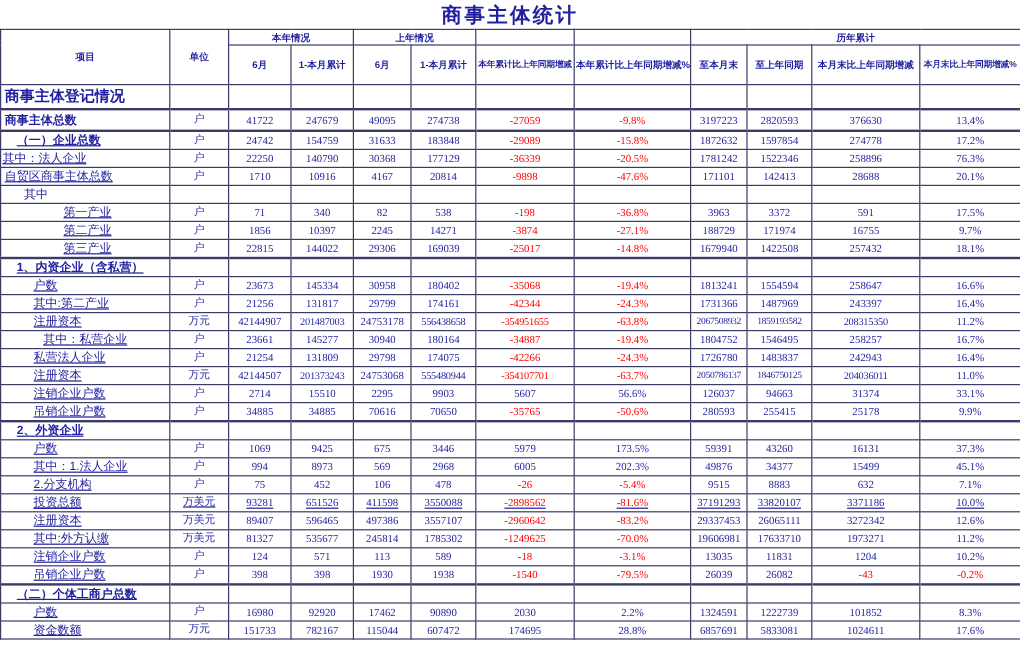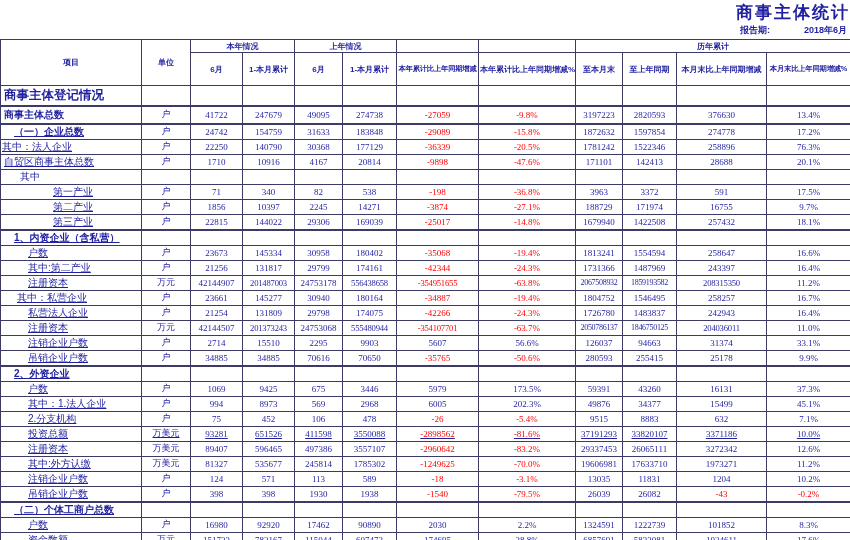--- a/index.html
+++ b/index.html
@@ -1,20 +1,20 @@
 <!DOCTYPE html>
 <html><head>
 <meta charset="utf-8">
 <style>
   html,body { margin:0; padding:0; background:#fff; }
   .page {
     width:850px; height:540px; background:#ffffff; position:relative; overflow:hidden;
     font-family:"Liberation Sans", sans-serif; color:#1f1f9f;
   }
-  .title-row { text-align:right; padding-top:1px; height:23px; }
+  .title-row { text-align:center; padding-top:1px; height:23px; }
   .page-title { font-size:17px; font-weight:bold; letter-spacing:2px; }
   .period-row { height:15px; text-align:right; font-size:9px; font-weight:bold; padding-right:3px; }
   .period-label { margin-right:34px; }
   table { border-collapse:collapse; width:850px; table-layout:fixed; }
   th, td {
     border:1px solid #3b3b66; padding:0 1px; overflow:hidden; white-space:nowrap;
     box-sizing:border-box;
   }
   thead th { font-size:8px; font-weight:bold; text-align:center; }
   tr.hA { height:13px; }
@@ -33,23 +33,20 @@
 </style>
 </head>
 <body>
 
 <div class="page">
 
   <div class="title-row">
     <span class="page-title">商事主体统计</span>
   </div>
 
-  <div class="period-row">
-    <span class="period-label">报告期:</span><span>2018年6月</span>
-  </div>
 
   <table>
     <colgroup>
       <col style="width:141px">
         <col style="width:49px">
         <col style="width:52px">
         <col style="width:52px">
       <col style="width:48px">
         <col style="width:54px">
         <col style="width:82px">
@@ -259,21 +256,21 @@
           <td class="num">24753178</td>
           <td class="num t9">556438658</td>
           <td class="num neg t9">-354951655</td>
           <td class="num neg">-63.8%</td>
           <td class="num t10">2067508932</td>
           <td class="num t10">1859193582</td>
           <td class="num t9">208315350</td>
           <td class="num">11.2%</td>
         </tr>
         <tr style="height: 12px;">
-          <td class="lab" style="padding-left: 16px; margin-top: 24px;"><span class="u">其中：私营企业</span></td>
+          <td class="lab" style="padding-left: 35px; margin-top: 24px;"><span class="u">其中：私营企业</span></td>
           <td class="unit">户</td>
           <td class="num">23661</td>
           <td class="num">145277</td>
           <td class="num">30940</td>
           <td class="num">180164</td>
           <td class="num neg">-34887</td>
           <td class="num neg">-19.4%</td>
           <td class="num">1804752</td>
           <td class="num">1546495</td>
           <td class="num">258257</td>

